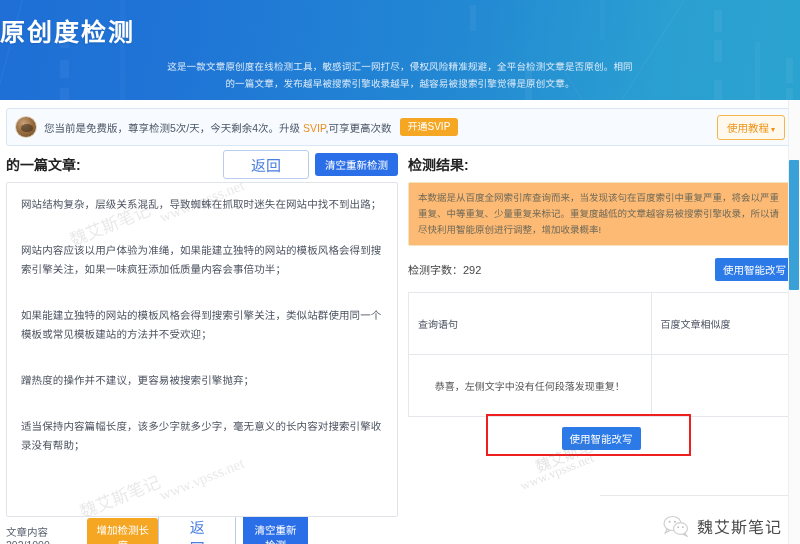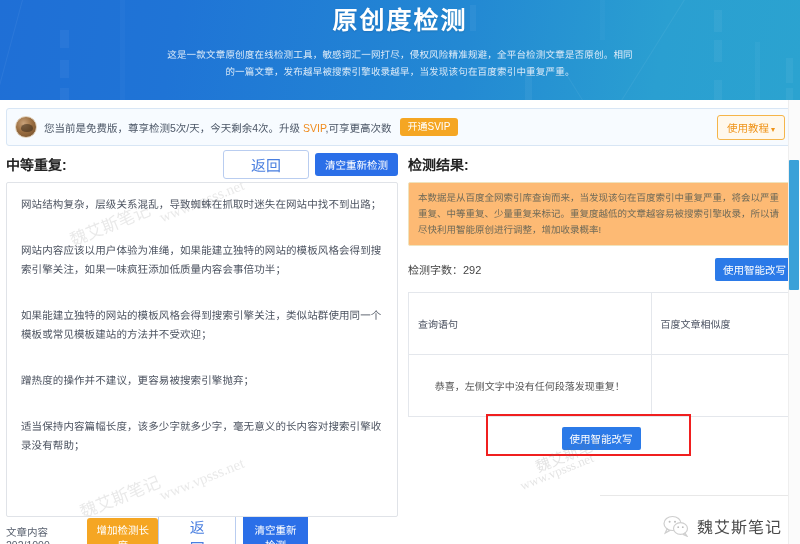--- a/index.html
+++ b/index.html
@@ -29,25 +29,26 @@
     background: rgba(255,255,255,0.085);
   }
   .banner .diag {
     position: absolute;
     border-left: 1px solid rgba(255,255,255,0.10);
     height: 160px;
     transform-origin: top left;
   }
   .banner-title {
     position: relative;
-    text-align: center;
+    text-align: left;
     color: #ffffff;
     font-size: 25px;
     font-weight: bold;
     letter-spacing: 2px;
+    padding-top: 12px;
     text-shadow: 0 1px 2px rgba(0,0,0,.12);
   }
   .banner-sub {
     position: relative;
     text-align: center;
     color: #dbeaf8;
     font-size: 9.5px;
     line-height: 17px;
     margin: 10px auto 0;
     width: 520px;
@@ -279,38 +280,38 @@
       <div class="bar" style="left:755px;top:42px;width:5px;height:58px;opacity:.75;"></div>
       <div class="bar" style="left:786px;top:58px;width:7px;height:25px;"></div>
       <div class="bar" style="left:786px;top:88px;width:7px;height:14px;"></div>
       <div class="diag" style="left:690px;top:-10px;transform:rotate(32deg);"></div>
       <div class="diag" style="left:690px;top:-10px;transform:rotate(-32deg) translateX(-150px);"></div>
       <div class="diag" style="left:30px;top:-30px;transform:rotate(15deg);"></div>
     </div>
     <div class="banner-title">原创度检测</div>
     <div class="banner-sub">
       <div>这是一款文章原创度在线检测工具，敏感词汇一网打尽，侵权风险精准规避，全平台检测文章是否原创。相同</div>
-      <div>的一篇文章，发布越早被搜索引擎收录越早，当发现该句在百度索引中重复严重。</div>
+      <div>的一篇文章，发布越早被搜索引擎收录越早，越容易被搜索引擎觉得是原创文章。</div>
     </div>
   </div>
 
   <div class="notice-wrap">
     <div class="avatar"></div>
     <span class="notice-text"><span>您当前是免费版，尊享检测5次/天，今天剩余4次。升级 </span><span class="svip">SVIP</span><span>,可享更高次数</span></span>
     <button class="btn-svip">开通SVIP</button>
     <button class="btn-tutorial">
       <span>使用教程</span><span class="caret">▾</span>
     </button>
   </div>
 
   <div class="columns">
 
     <div class="col-left">
       <div class="col-head">
-        <span class="col-title">中等重复:</span>
+        <span class="col-title">的一篇文章:</span>
         <span class="col-head-actions">
           <button class="btn-back">返回</button>
           <button class="btn-reset">清空重新检测</button>
         </span>
       </div>
 
       <div class="editor">
         <div class="watermark wm1">魏艾斯笔记</div>
         <div class="watermark wm2">www.vpsss.net</div>
         <div class="watermark wm3">魏艾斯笔记</div>

